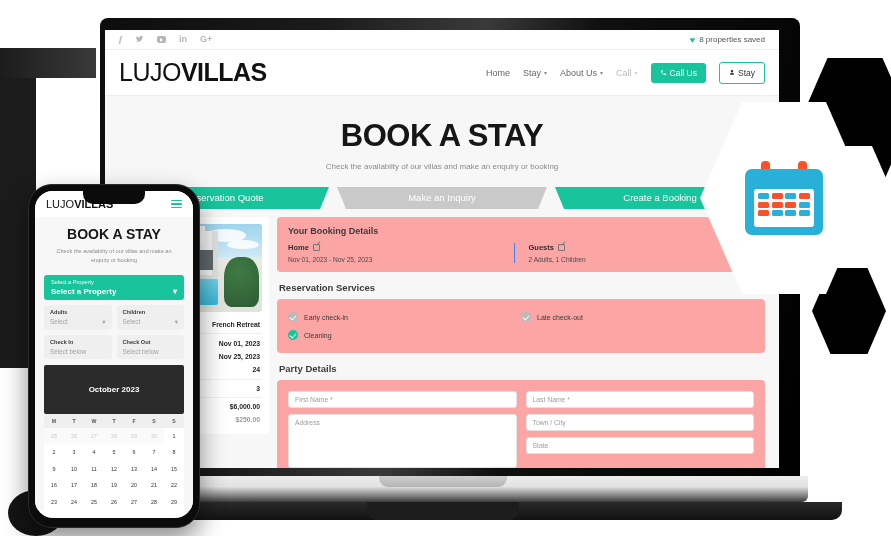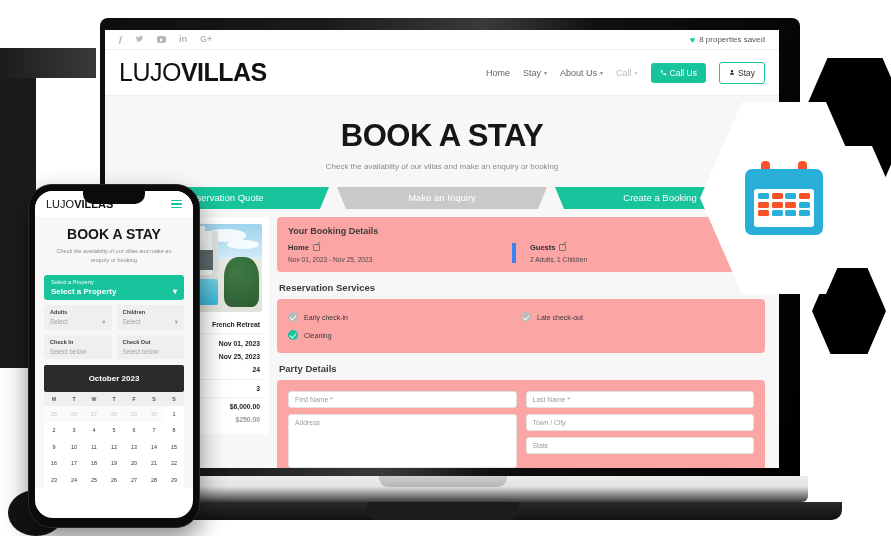--- a/index.html
+++ b/index.html
@@ -128,21 +128,21 @@
   .qrow.muted .k, .qrow.muted .v { color:#9b9b9b; font-weight:600; }
   .qsep { height:1px; background:#f0f0f0; margin:2px 0; }
 
   
   .booking { flex:1; }
   .card { background:#fca5a5; border-radius:4px; padding:9px 11px; }
   .card h3 { font-size:9px; color:#3b3b3b; font-weight:600; }
   .sectitle { font-size:9.5px; color:#3b3b3b; font-weight:600; margin:10px 0 6px 2px; }
   .detrow { display:flex; margin-top:7px; }
   .detcol { flex:1; }
-  .detcol.right { border-left:4px solid #3b82f6; padding-left:14px; }
+  .detcol.right { border-left:1px solid #3b82f6; padding-left:14px; }
   .detlbl { font-size:7.5px; font-weight:700; color:#2f2f2f; display:flex; align-items:center; gap:4px; }
   .detval { font-size:6.6px; color:#4a4a4a; margin-top:4px; }
   .pencil { width:7px;height:7px;border:1px solid #777;border-radius:1px;position:relative;display:inline-block; }
   .pencil:after{content:"";position:absolute;right:-2px;top:-2px;width:5px;height:1.2px;background:#777;transform:rotate(-45deg);}
 
   .svc { display:flex; flex-wrap:wrap; }
   .svcitem { width:50%; display:flex; align-items:center; gap:6px; padding:4px 0; font-size:7px; color:#3a3a3a; }
   .chk { width:10px;height:10px;border-radius:50%;background:#b9b9b9;position:relative;flex:none; }
   .chk.on { background:#18c49c; }
   .chk:after{content:"";position:absolute;left:3px;top:2.2px;width:3px;height:5px;border:solid #fff;border-width:0 1.4px 1.4px 0;transform:rotate(42deg);}
@@ -173,21 +173,21 @@
   .phero h2 { font-size:14px; font-weight:800; color:#161616; }
   .phero p { font-size:5.6px; color:#8d8d8d; margin-top:5px; line-height:1.6; }
   .pform { padding:0 9px; background:#f7f7f7; }
   .pgreen { background:#18c49c; border-radius:3px; padding:4px 7px; color:#fff; }
   .pgreen .lbl { font-size:5.6px; opacity:.95; }
   .pgreen .val { font-size:8px; font-weight:700; display:flex; justify-content:space-between; align-items:center; margin-top:2px; }
   .pgrid { display:flex; gap:5px; margin-top:5px; }
   .pcell { flex:1; background:#efefef; border-radius:3px; padding:4px 6px; }
   .pcell .lbl { font-size:5.6px; color:#3d3d3d; font-weight:700; }
   .pcell .val { font-size:6.4px; color:#a3a3a3; margin-top:3px; display:flex; justify-content:space-between; align-items:center; }
-  .calhdr { background:#2b2b2b; color:#fff; text-align:center; font-size:8px; font-weight:700; padding:9px 0; margin-top:6px; border-radius:2px; }
+  .calhdr { background:#2b2b2b; color:#fff; text-align:center; font-size:8px; font-weight:700; padding:20px 0; margin-top:6px; border-radius:2px; }
   .caldow { display:grid; grid-template-columns:repeat(7,1fr); background:#efefef; }
   .caldow span { text-align:center; font-size:5.2px; color:#555; padding:4px 0; font-weight:700; }
   .calgrid { display:grid; grid-template-columns:repeat(7,1fr); background:#fff; }
   .calgrid span { text-align:center; font-size:5.4px; color:#333; padding:5.2px 0; }
   .calgrid span.out { color:#c9c9c9; background:#fafafa; }
 
   
   .badge { position:absolute; left:700px; top:102px; width:168px; height:192px; z-index:12; }
   .calicon { position:absolute; left:50%; top:50%; transform:translate(-50%,-50%); width:78px; height:74px; }
   .calbody { position:absolute; left:0; top:8px; width:78px; height:66px; background:#29b0d9; border-radius:7px; }

